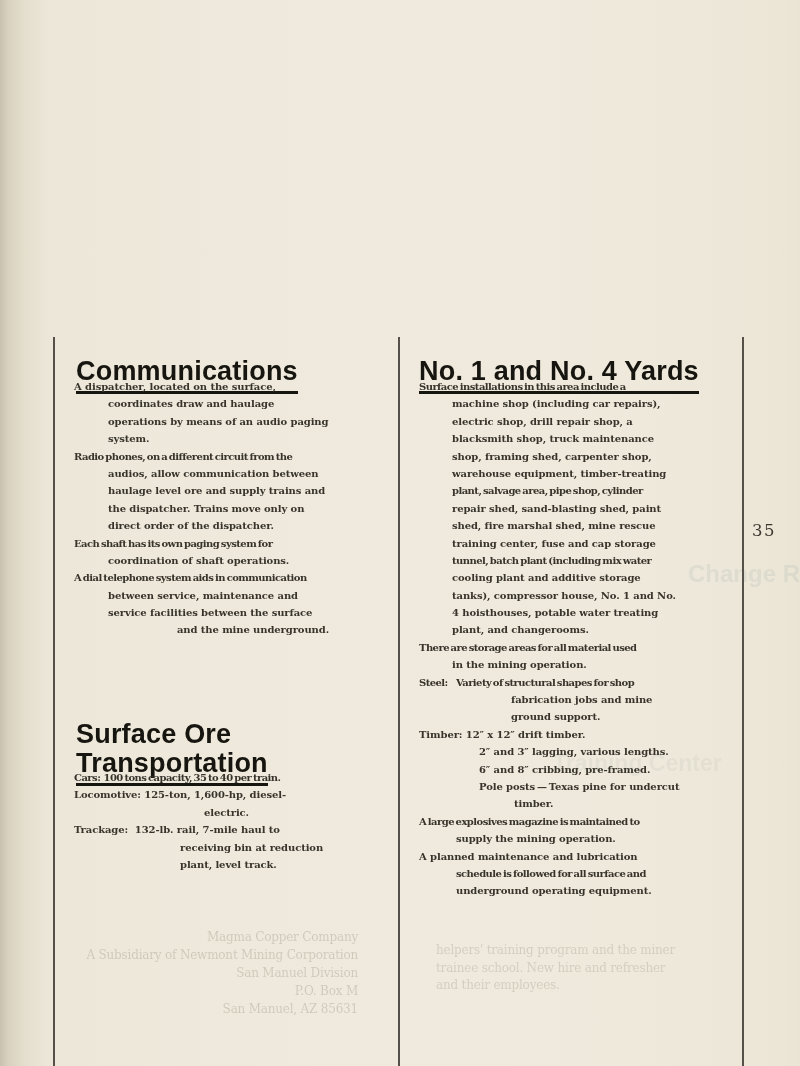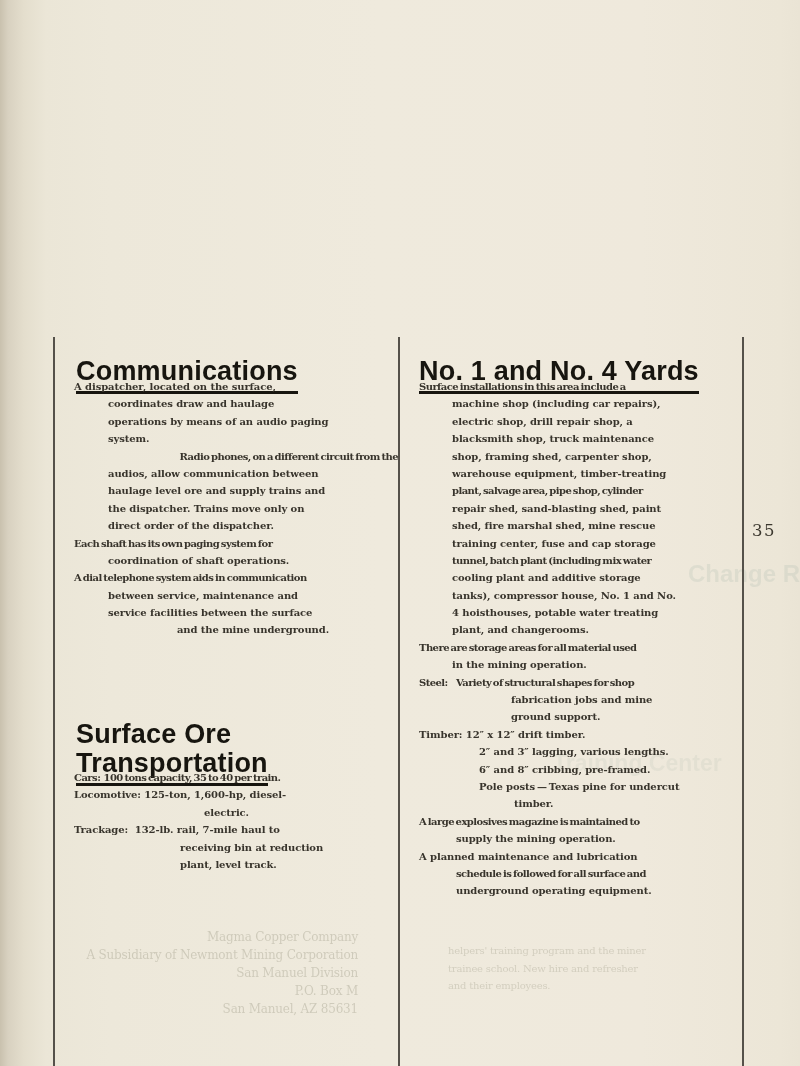--- a/index.html
+++ b/index.html
@@ -32,21 +32,21 @@
   
   .page-number{position:absolute;left:752px;top:521px;width:40px;font-size:16.5px;
                letter-spacing:1.5px;color:#3c382f;z-index:4;}
   
   .ghost{position:absolute;color:#9d9a86;z-index:1;}
   .ghost-head{font-family:"Liberation Sans","DejaVu Sans",sans-serif;font-weight:700;white-space:nowrap;}
   #ghost-change-room{left:688px;top:560px;font-size:24px;opacity:.16;color:#8fa69c;}
   #ghost-training{left:553px;top:750px;font-size:23px;opacity:.12;color:#9aab9f;}
   #ghost-left{left:58px;top:928px;width:288px;text-align:right;font-size:12px;
               line-height:18px;opacity:.38;letter-spacing:-.2px;margin-left:12px;}
-  #ghost-right{left:448px;top:942px;width:280px;font-size:10px;line-height:17.5px;
+  #ghost-right{left:436px;top:942px;width:280px;font-size:12px;line-height:17.5px;
                opacity:.34;letter-spacing:-.2px;}
   .ghost .gl{white-space:nowrap;}
 </style>
 </head>
 <body>
 
 <div class="page">
 
   <div class="ghost ghost-head" id="ghost-change-room">Change Room No. 6</div>
   <div class="ghost ghost-head" id="ghost-training">Training Center</div>
@@ -66,21 +66,21 @@
   <div class="vrule vrule-left"></div>
   <div class="vrule vrule-mid"></div>
   <div class="vrule vrule-right"></div>
 
   <h2 class="head" id="sec-comm-head"><span class="head-text">Communications</span></h2>
   <div class="body-block" id="sec-comm-body">
       <div class="bl" style="padding-left: 0px;">A dispatcher, located on the surface,</div>
       <div class="bl" style="padding-left: 34px;">coordinates draw and haulage</div>
       <div class="bl" style="padding-left: 34px;">operations by means of an audio paging</div>
       <div class="bl" style="padding-left: 34px;">system.</div>
-      <div class="bl tight" style="padding-left: 0px; text-align: right;">Radio phones, on a different circuit from the</div>
+      <div class="bl tight" style="padding-left: 0px;">Radio phones, on a different circuit from the</div>
       <div class="bl" style="padding-left: 34px;">audios, allow communication between</div>
       <div class="bl" style="padding-left: 34px;">haulage level ore and supply trains and</div>
       <div class="bl" style="padding-left: 34px;">the dispatcher. Trains move only on</div>
       <div class="bl" style="padding-left: 34px;">direct order of the dispatcher.</div>
       <div class="bl tight" style="padding-left: 0px;">Each shaft has its own paging system for</div>
       <div class="bl" style="padding-left: 34px;">coordination of shaft operations.</div>
       <div class="bl tight" style="padding-left: 0px;">A dial telephone system aids in communication</div>
       <div class="bl" style="padding-left: 34px;">between service, maintenance and</div>
       <div class="bl" style="padding-left: 34px;">service facilities between the surface</div>
       <div class="bl" style="padding-left: 34px; text-align: center;">and the mine underground.</div>

